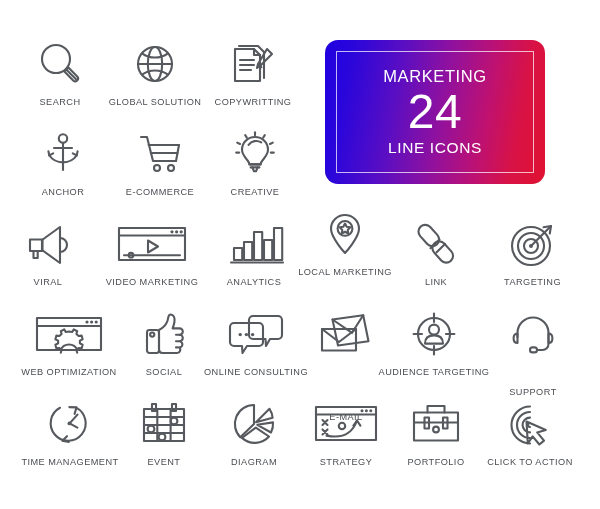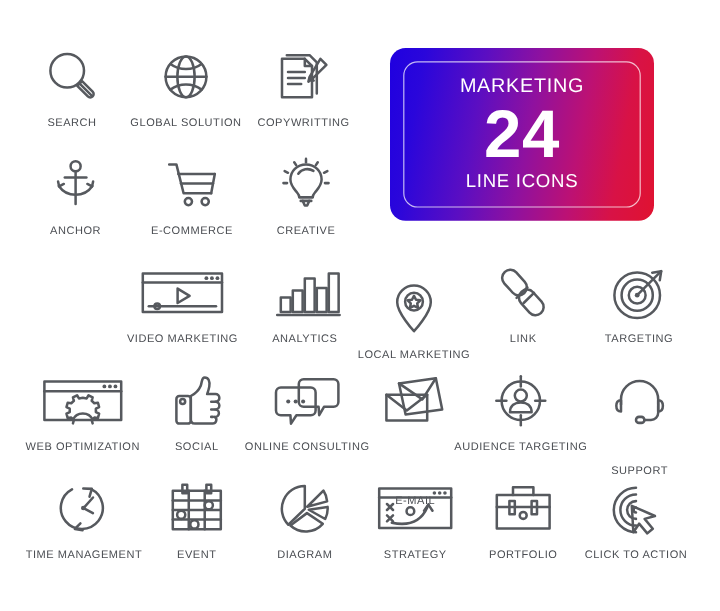--- a/index.html
+++ b/index.html
@@ -75,38 +75,38 @@
         #d81246 85%,
         #e01230 100%);
   }
   #hero-inner {
     position: absolute;
     left: 11px;
     top: 11px;
     right: 11px;
     bottom: 11px;
     border: 1px solid rgba(255,255,255,0.72);
-    border-radius: 12px;
+    border-radius: 0;
     display: flex;
     flex-direction: column;
     align-items: center;
     justify-content: center;
     color: #ffffff;
   }
   #hero-title {
     font-size: 16.5px;
     letter-spacing: 0.6px;
     line-height: 1;
     margin-bottom: 2px;
   }
   #hero-count {
-    font-size: 56px;
+    font-size: 48px;
     line-height: 1.05;
     letter-spacing: 0.5px;
-    font-weight: 700;
+    font-weight: 400;
   }
   #hero-sub {
     font-size: 15.5px;
     letter-spacing: 0.6px;
     line-height: 1;
     margin-top: 3px;
   }
 </style>
 </head>
 <body>
@@ -202,20 +202,31 @@
         <line x1="32.8" y1="4.2" x2="31.2" y2="6.6"></line>
         <line x1="5.2" y1="11.6" x2="8" y2="13"></line>
         <line x1="40.8" y1="11.6" x2="38" y2="13"></line>
         <line x1="4.2" y1="21.6" x2="7.2" y2="21.6"></line>
         <line x1="41.8" y1="21.6" x2="38.8" y2="21.6"></line>
       </svg>
     </div>
     <div class="caption">CREATIVE</div>
   </div>
 
+  <div class="cell" style="left:8px;top:218px;width:80px;">
+    <div class="glyph">
+      <svg width="48" height="46" viewBox="0 0 48 46">
+        <path d="M36 6 L18 19 V29 L36 42 Z"></path>
+        <rect x="6" y="18.5" width="12.5" height="11.5"></rect>
+        <rect x="9.5" y="30" width="4.2" height="7"></rect>
+        <path d="M36 17 A7 7 0 0 1 36 31"></path>
+      </svg>
+    </div>
+    <div class="caption">VIRAL</div>
+  </div>
 
   <div class="cell" style="left:93px;top:218px;width:118px;">
     <div class="glyph">
       <svg width="74" height="46" viewBox="0 0 74 46">
         <rect x="4" y="7" width="66" height="32"></rect>
         <line x1="4" y1="14.5" x2="70" y2="14.5"></line>
         <circle class="solid" cx="57" cy="10.8" r="1.6"></circle>
         <circle class="solid" cx="61.6" cy="10.8" r="1.6"></circle>
         <circle class="solid" cx="66.2" cy="10.8" r="1.6"></circle>
         <path d="M33 19.5 L43 25.5 L33 31.5 Z"></path>
@@ -233,21 +244,21 @@
         <rect x="18" y="21" width="8.2" height="18"></rect>
         <rect x="28" y="11" width="8.2" height="28"></rect>
         <rect x="38" y="19" width="8.2" height="20"></rect>
         <rect x="48" y="7" width="8.2" height="32"></rect>
         <line x1="5" y1="41.5" x2="57" y2="41.5"></line>
       </svg>
     </div>
     <div class="caption">ANALYTICS</div>
   </div>
 
-  <div class="cell" style="left:287px;top:231px;width:116px;">
+  <div class="cell" style="left:287px;top:208px;width:116px;">
     <div class="glyph">
       <svg width="40" height="46" viewBox="0 0 40 46">
         <path d="M20 4 C12.3 4 6 10.2 6 17.8 C6 26.8 20 42 20 42 C20 42 34 26.8 34 17.8 C34 10.2 27.7 4 20 4 Z"></path>
         <circle cx="20" cy="17.4" r="7.4"></circle>
         <path d="M20 12.6 L21.7 15.8 L25.3 16.3 L22.7 18.9 L23.3 22.5 L20 20.8 L16.7 22.5 L17.3 18.9 L14.7 16.3 L18.3 15.8 Z"></path>
       </svg>
     </div>
     <div class="caption">LOCAL  MARKETING</div>
   </div>
 

